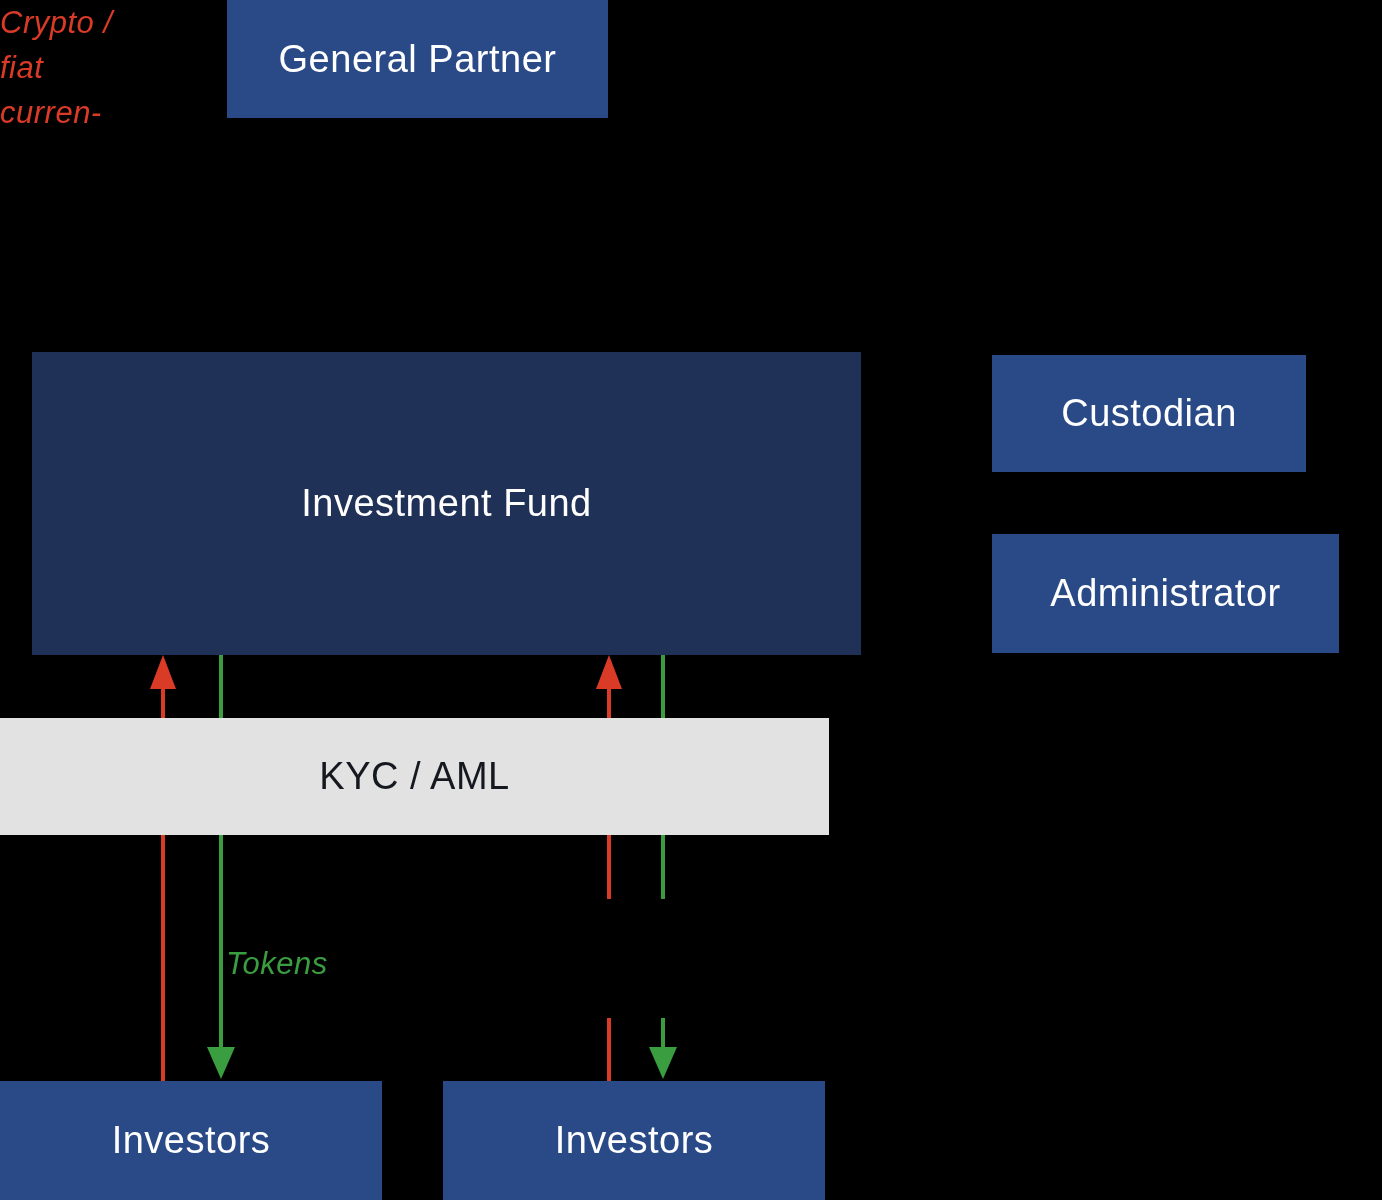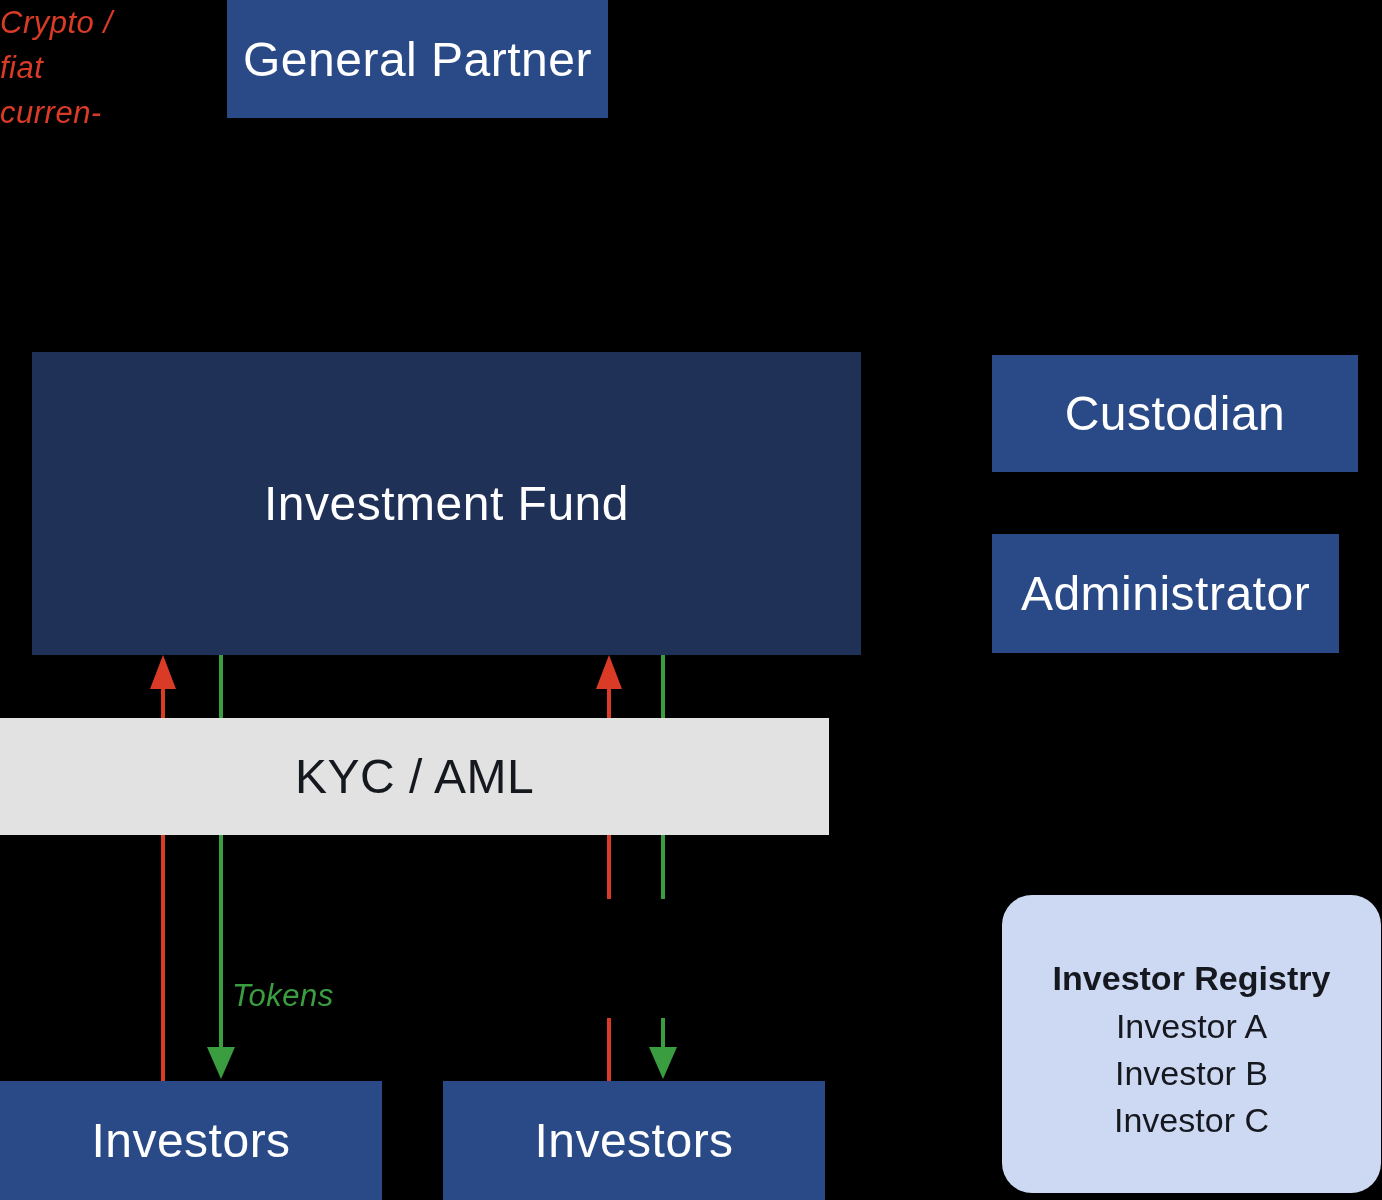--- a/index.html
+++ b/index.html
@@ -16,21 +16,21 @@
     width: 1382px;
     height: 1200px;
     background: #000;
   }
   .box {
     position: absolute;
     display: flex;
     align-items: center;
     justify-content: center;
     color: #ffffff;
-    font-size: 48px;
+    font-size: 38px;
     letter-spacing: 0.5px;
     text-align: center;
     box-sizing: border-box;
   }
   .blue   { background: var(--box-blue, #2a4a87); }
   .navy   { background: var(--fund-navy, #203157); margin-left: 32px; }
   .gray   { background: var(--kyc-gray, #e2e2e2); color: var(--text-dark, #15181e); }
   .line {
     position: absolute;
     background: var(--connector-black, #000000);
@@ -54,21 +54,21 @@
     border-top: 13px solid var(--connector-black, #000000);
   }
   .flowlabel {
     position: absolute;
     font-style: italic;
     font-size: 31px;
     line-height: 45px;
     letter-spacing: 0.5px;
   }
   #crypto-label { left: 0; top: 893; width: 148px; text-align: left; color: var(--arrow-red, #d93b27); }
-  #tokens-label { left: 232px; top: 941px; color: var(--arrow-green, #3a9e41); margin-top: 32px; }
+  #tokens-label { left: 226px; top: 941px; color: var(--arrow-green, #3a9e41); }
   #registry {
     position: absolute;
     left: 1002px; top: 895px;
     width: 379px; height: 298px;
     background: var(--registry-blue, #cdd9f2);
     border-radius: 30px;
     color: var(--text-dark, #15181e);
     text-align: center;
     box-sizing: border-box;
     padding-top: 58px;
@@ -106,47 +106,41 @@
   <div class="tri green-down" style="left:649px; top:1047px;"></div>
 
   <div class="box blue" style="left:227px; top:0; width:381px; height:118px;">
     <span>General Partner</span>
   </div>
 
   <div class="box navy" style="left:0; top:352px; width:829px; height:303px;">
     <span>Investment Fund</span>
   </div>
 
-  <div class="box blue" style="left:992px; top:355px; width:366px; height:117px;">
+  <div class="box blue" style="left:992px; top:355px; width:314px; height:117px;">
     <span>Custodian</span>
   </div>
 
   <div class="box blue" style="left:992px; top:534px; width:347px; height:119px;">
     <span>Administrator</span>
   </div>
 
   <div class="box gray" style="left:0; top:718px; width:829px; height:117px;">
     <span>KYC / AML</span>
   </div>
 
 
   <div class="box blue" style="left:0; top:1081px; width:382px; height:119px;">
     <span>Investors</span>
   </div>
 
   <div class="box blue" style="left:443px; top:1081px; width:382px; height:119px;">
     <span>Investors</span>
   </div>
 
-  <div id="registry">
-    <div class="title">Investor Registry</div>
-    <div class="entry">Investor A</div>
-    <div class="entry">Investor B</div>
-    <div class="entry">Investor C</div>
-  </div>
 
   <div id="crypto-label" class="flowlabel">
     <div>Crypto /</div>
     <div>fiat curren-</div>
   </div>
   <div id="tokens-label" class="flowlabel">Tokens</div>
 
 </div>
 
 </body></html>

